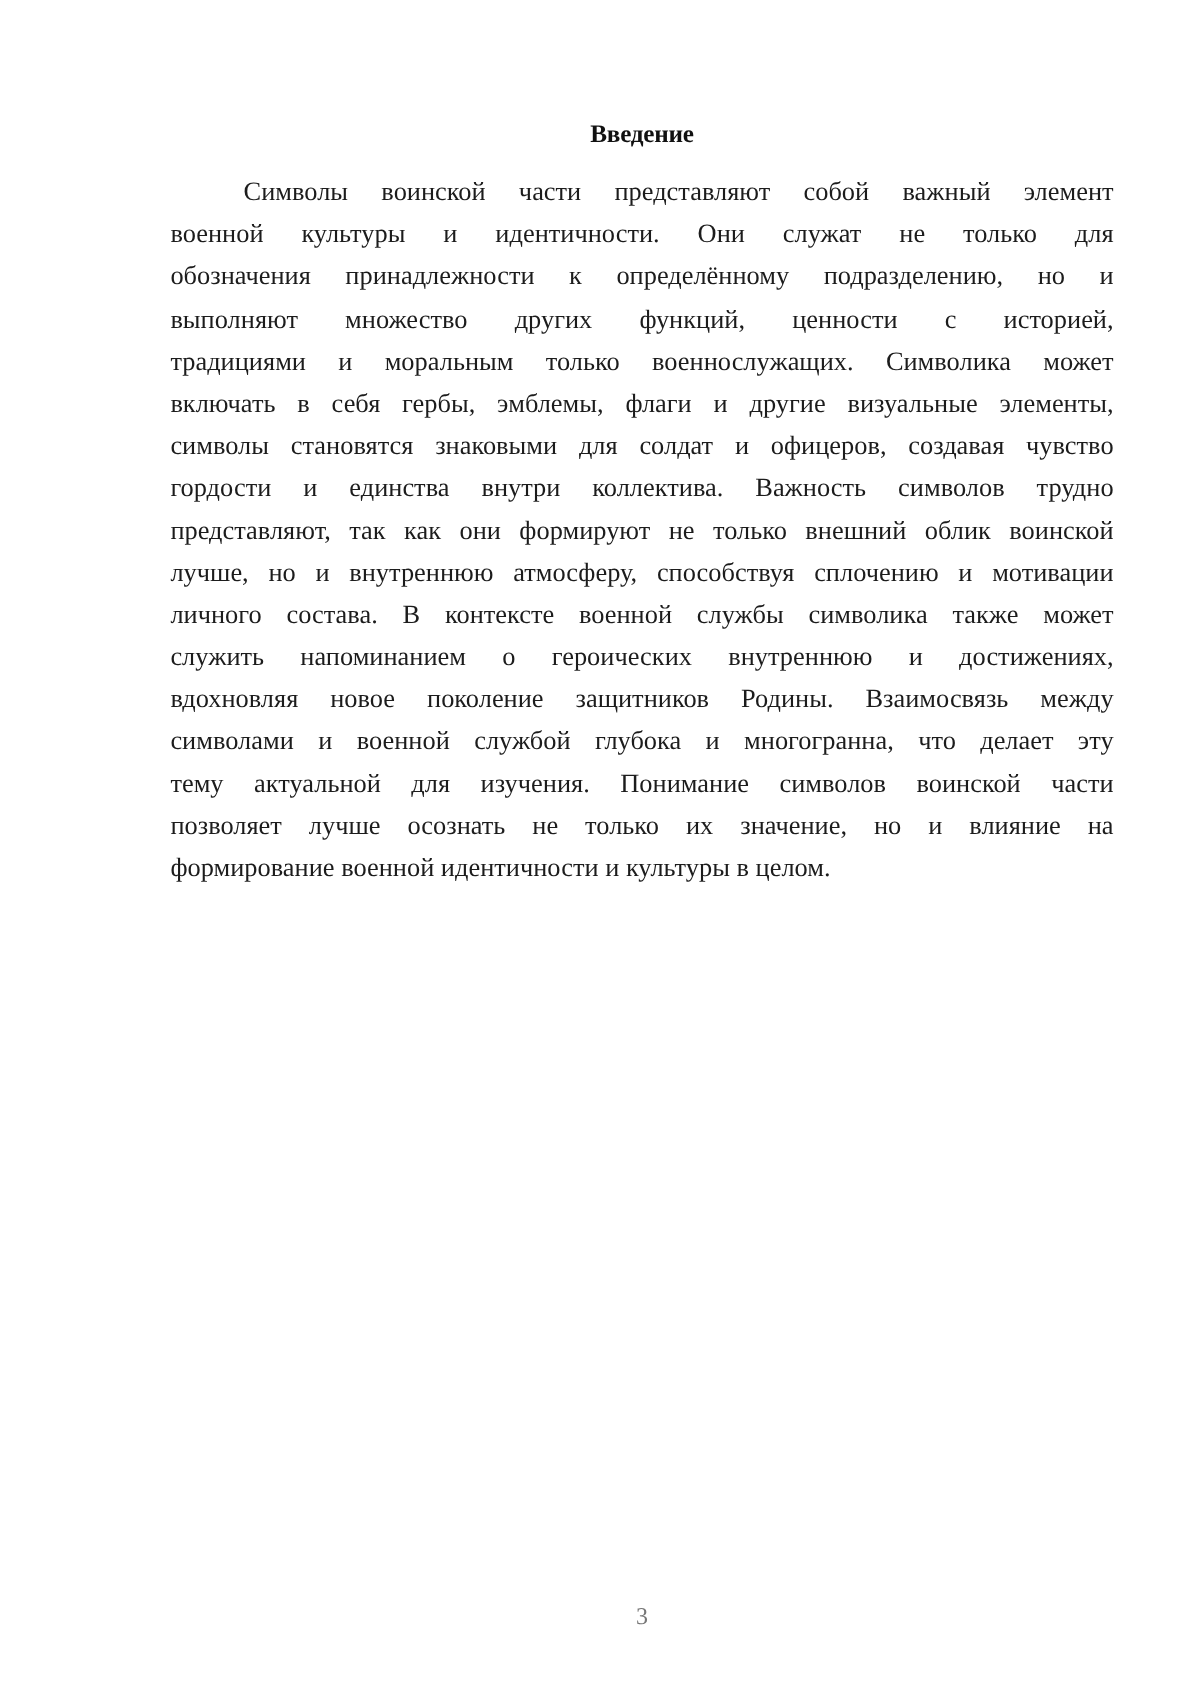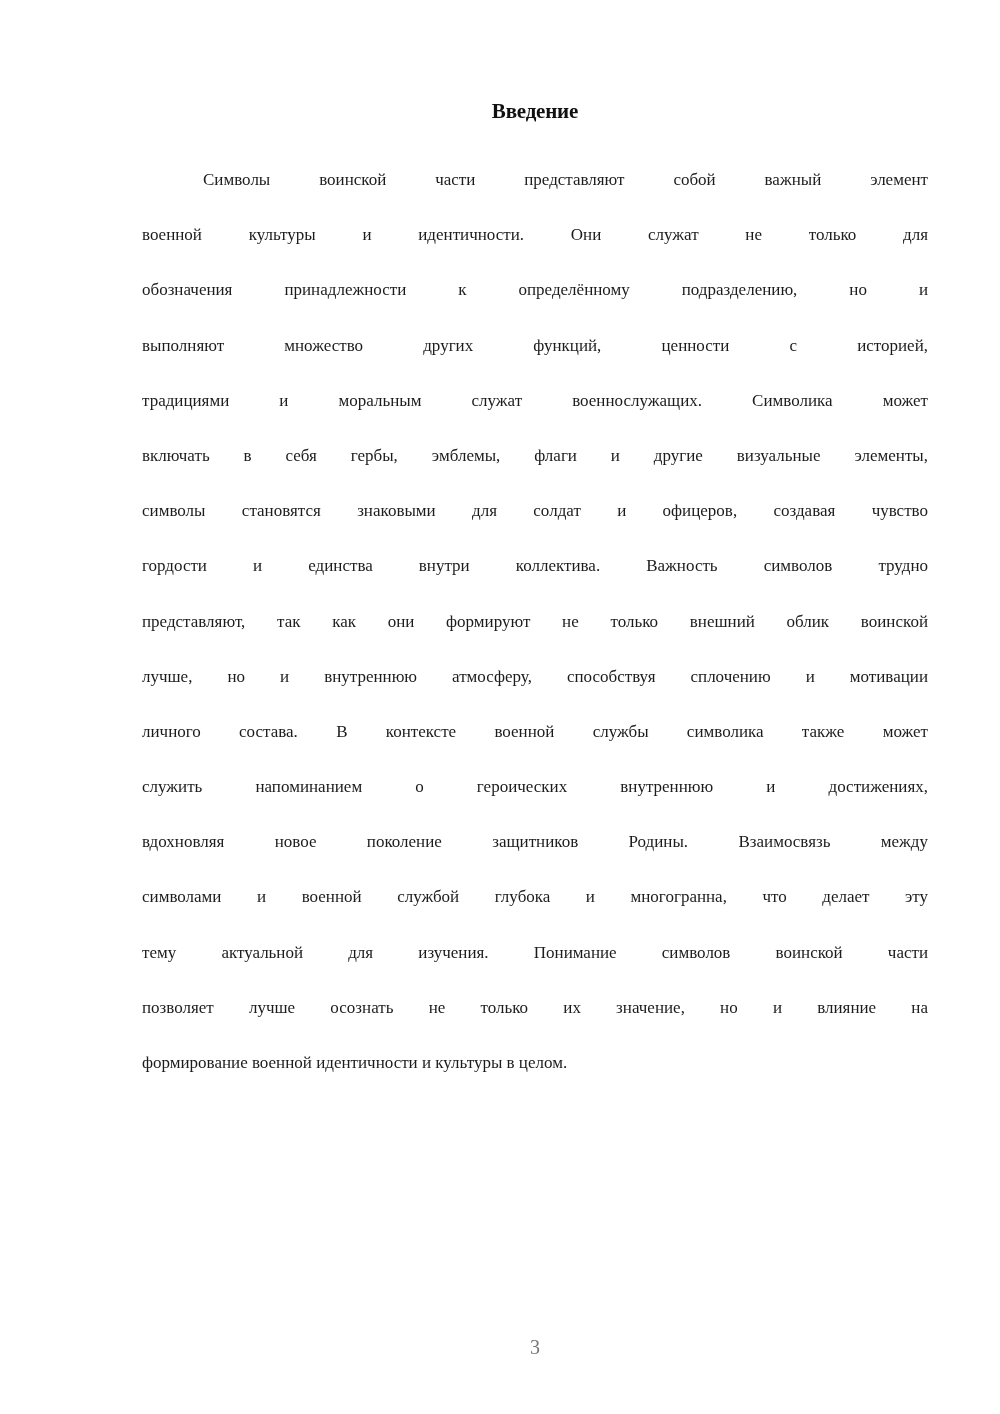--- a/index.html
+++ b/index.html
@@ -37,26 +37,25 @@
     .body-text {
       position: absolute;
       top: 142px;
       left: 142px;
       width: 786px;
     }
     .line {
       display: block;
       height: 35.2px;
       line-height: 35.2px;
-      font-size: 17px;
+      font-size: 22px;
       white-space: nowrap;
       text-align: justify;
       text-align-last: justify;
       color: #1c1c1c;
-      margin-top: 20px;
     }
     .line.indent {
       padding-left: 61px;
     }
     .line.last {
       text-align-last: left;
     }
     .page-number {
       position: absolute;
       top: 1333px;
@@ -72,21 +71,21 @@
 <body>
 
 <div class="page">
   <div class="heading">Введение</div>
 
   <div class="body-text">
     <span class="line indent">Символы воинской части представляют собой важный элемент</span>
     <span class="line">военной культуры и идентичности. Они служат не только для</span>
     <span class="line">обозначения принадлежности к определённому подразделению, но и</span>
     <span class="line">выполняют множество других функций, ценности с историей,</span>
-    <span class="line">традициями и моральным служат военнослужащих. Символика может</span>
+    <span class="line">традициями и моральным только военнослужащих. Символика может</span>
     <span class="line">включать в себя гербы, эмблемы, флаги и другие визуальные элементы,</span>
     <span class="line">символы становятся знаковыми для солдат и офицеров, создавая чувство</span>
     <span class="line">гордости и единства внутри коллектива. Важность символов трудно</span>
     <span class="line">представляют, так как они формируют не только внешний облик воинской</span>
     <span class="line">лучше, но и внутреннюю атмосферу, способствуя сплочению и мотивации</span>
     <span class="line">личного состава. В контексте военной службы символика также может</span>
     <span class="line">служить напоминанием о героических внутреннюю и достижениях,</span>
     <span class="line">вдохновляя новое поколение защитников Родины. Взаимосвязь между</span>
     <span class="line">символами и военной службой глубока и многогранна, что делает эту</span>
     <span class="line">тему актуальной для изучения. Понимание символов воинской части</span>

